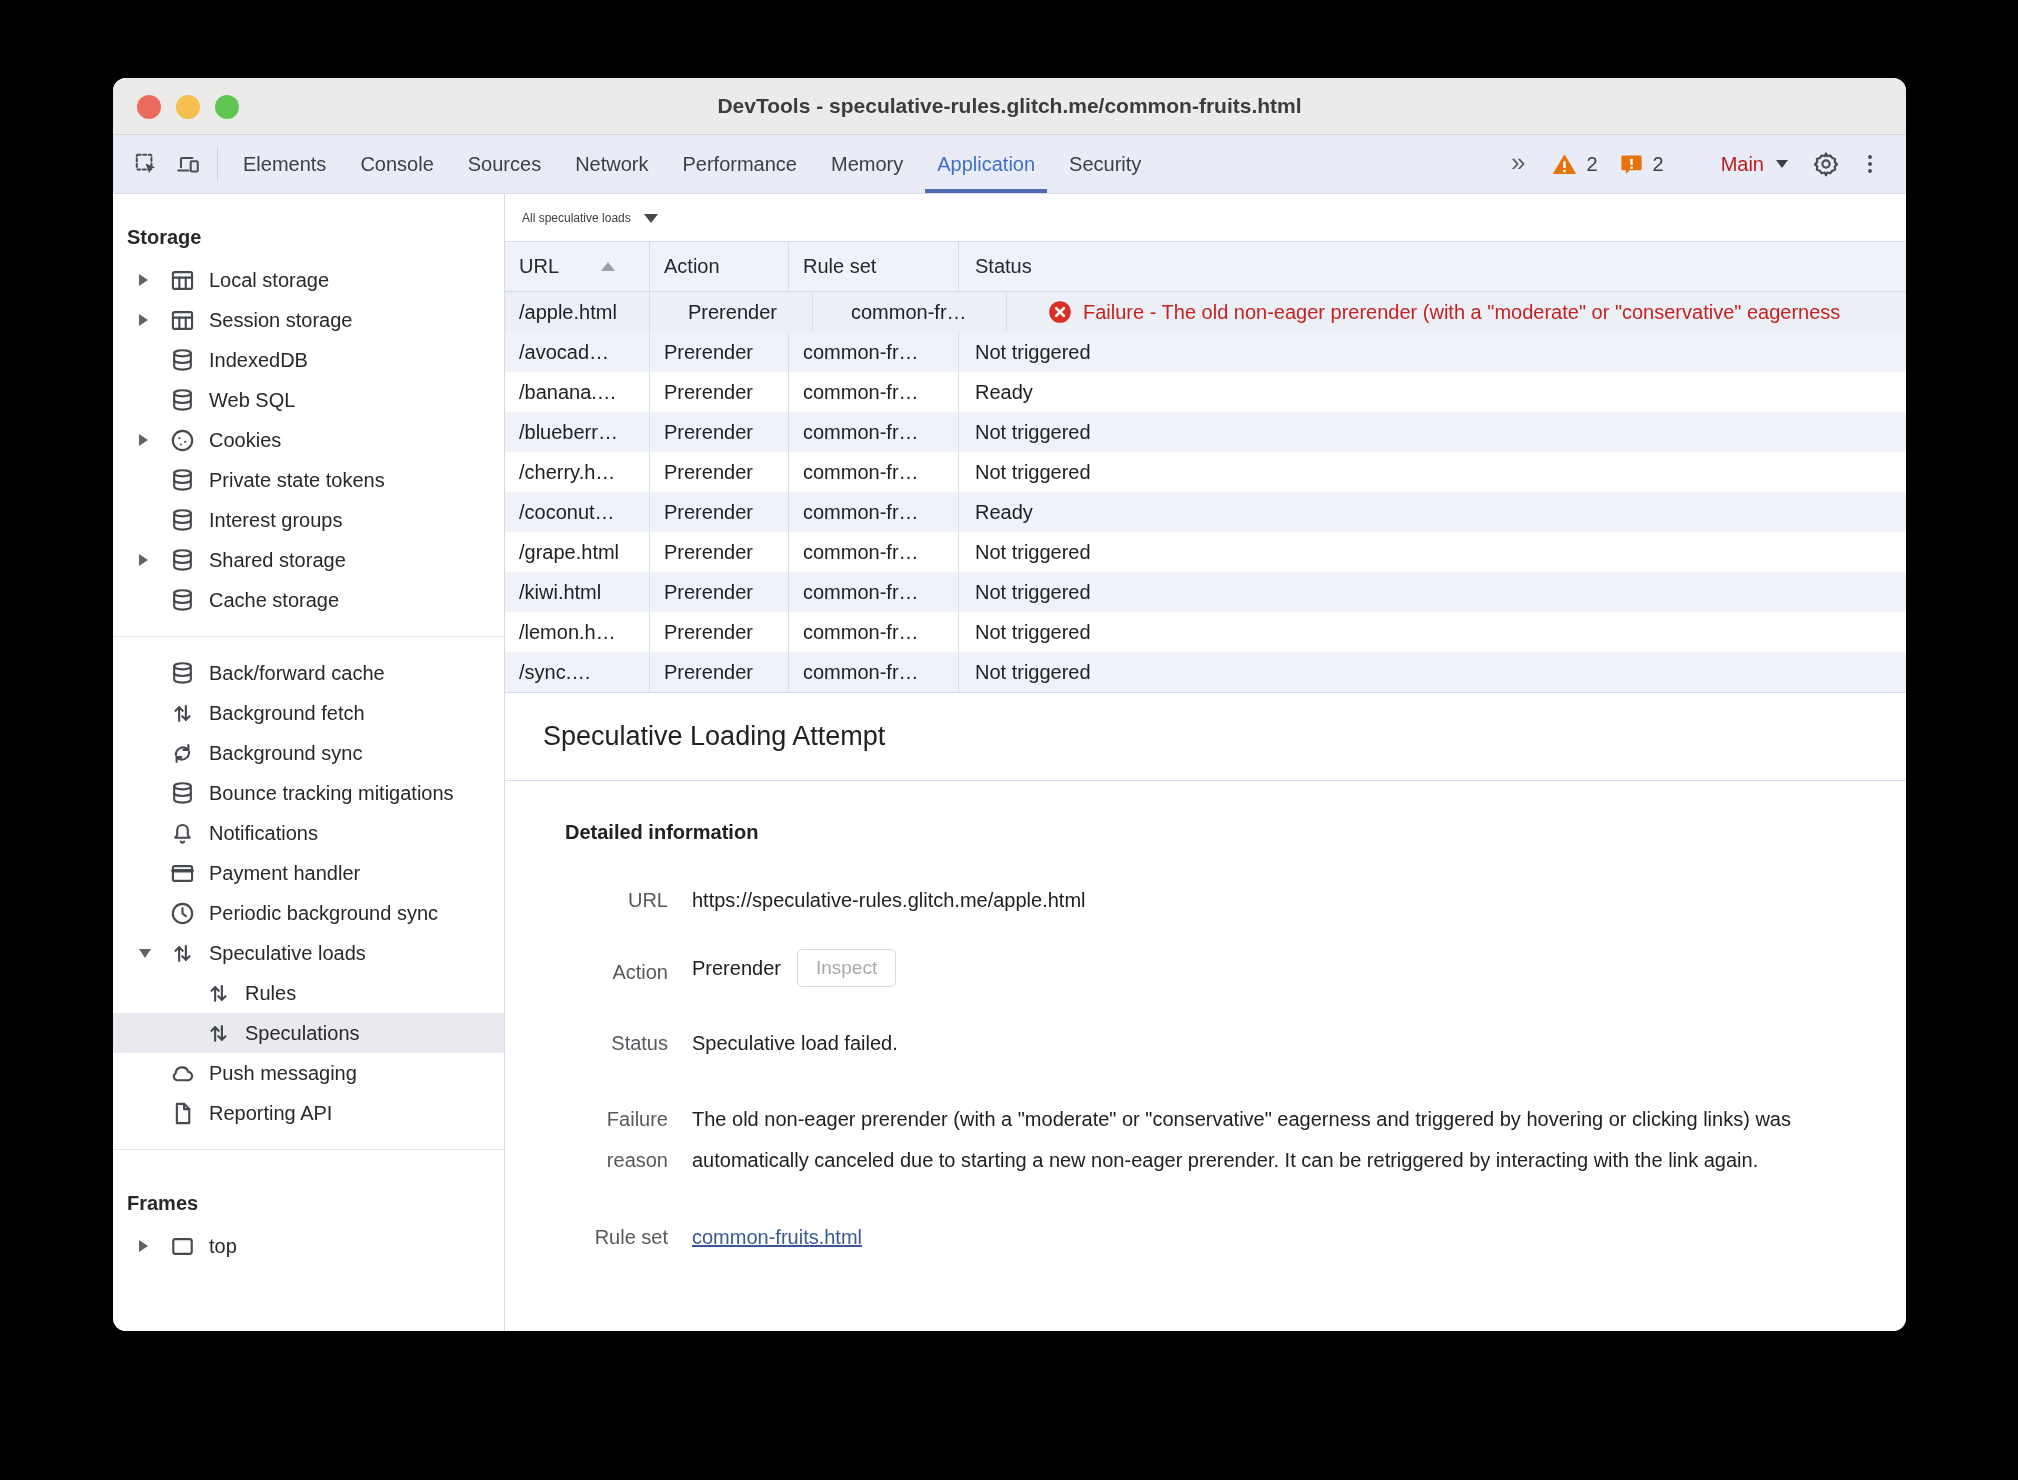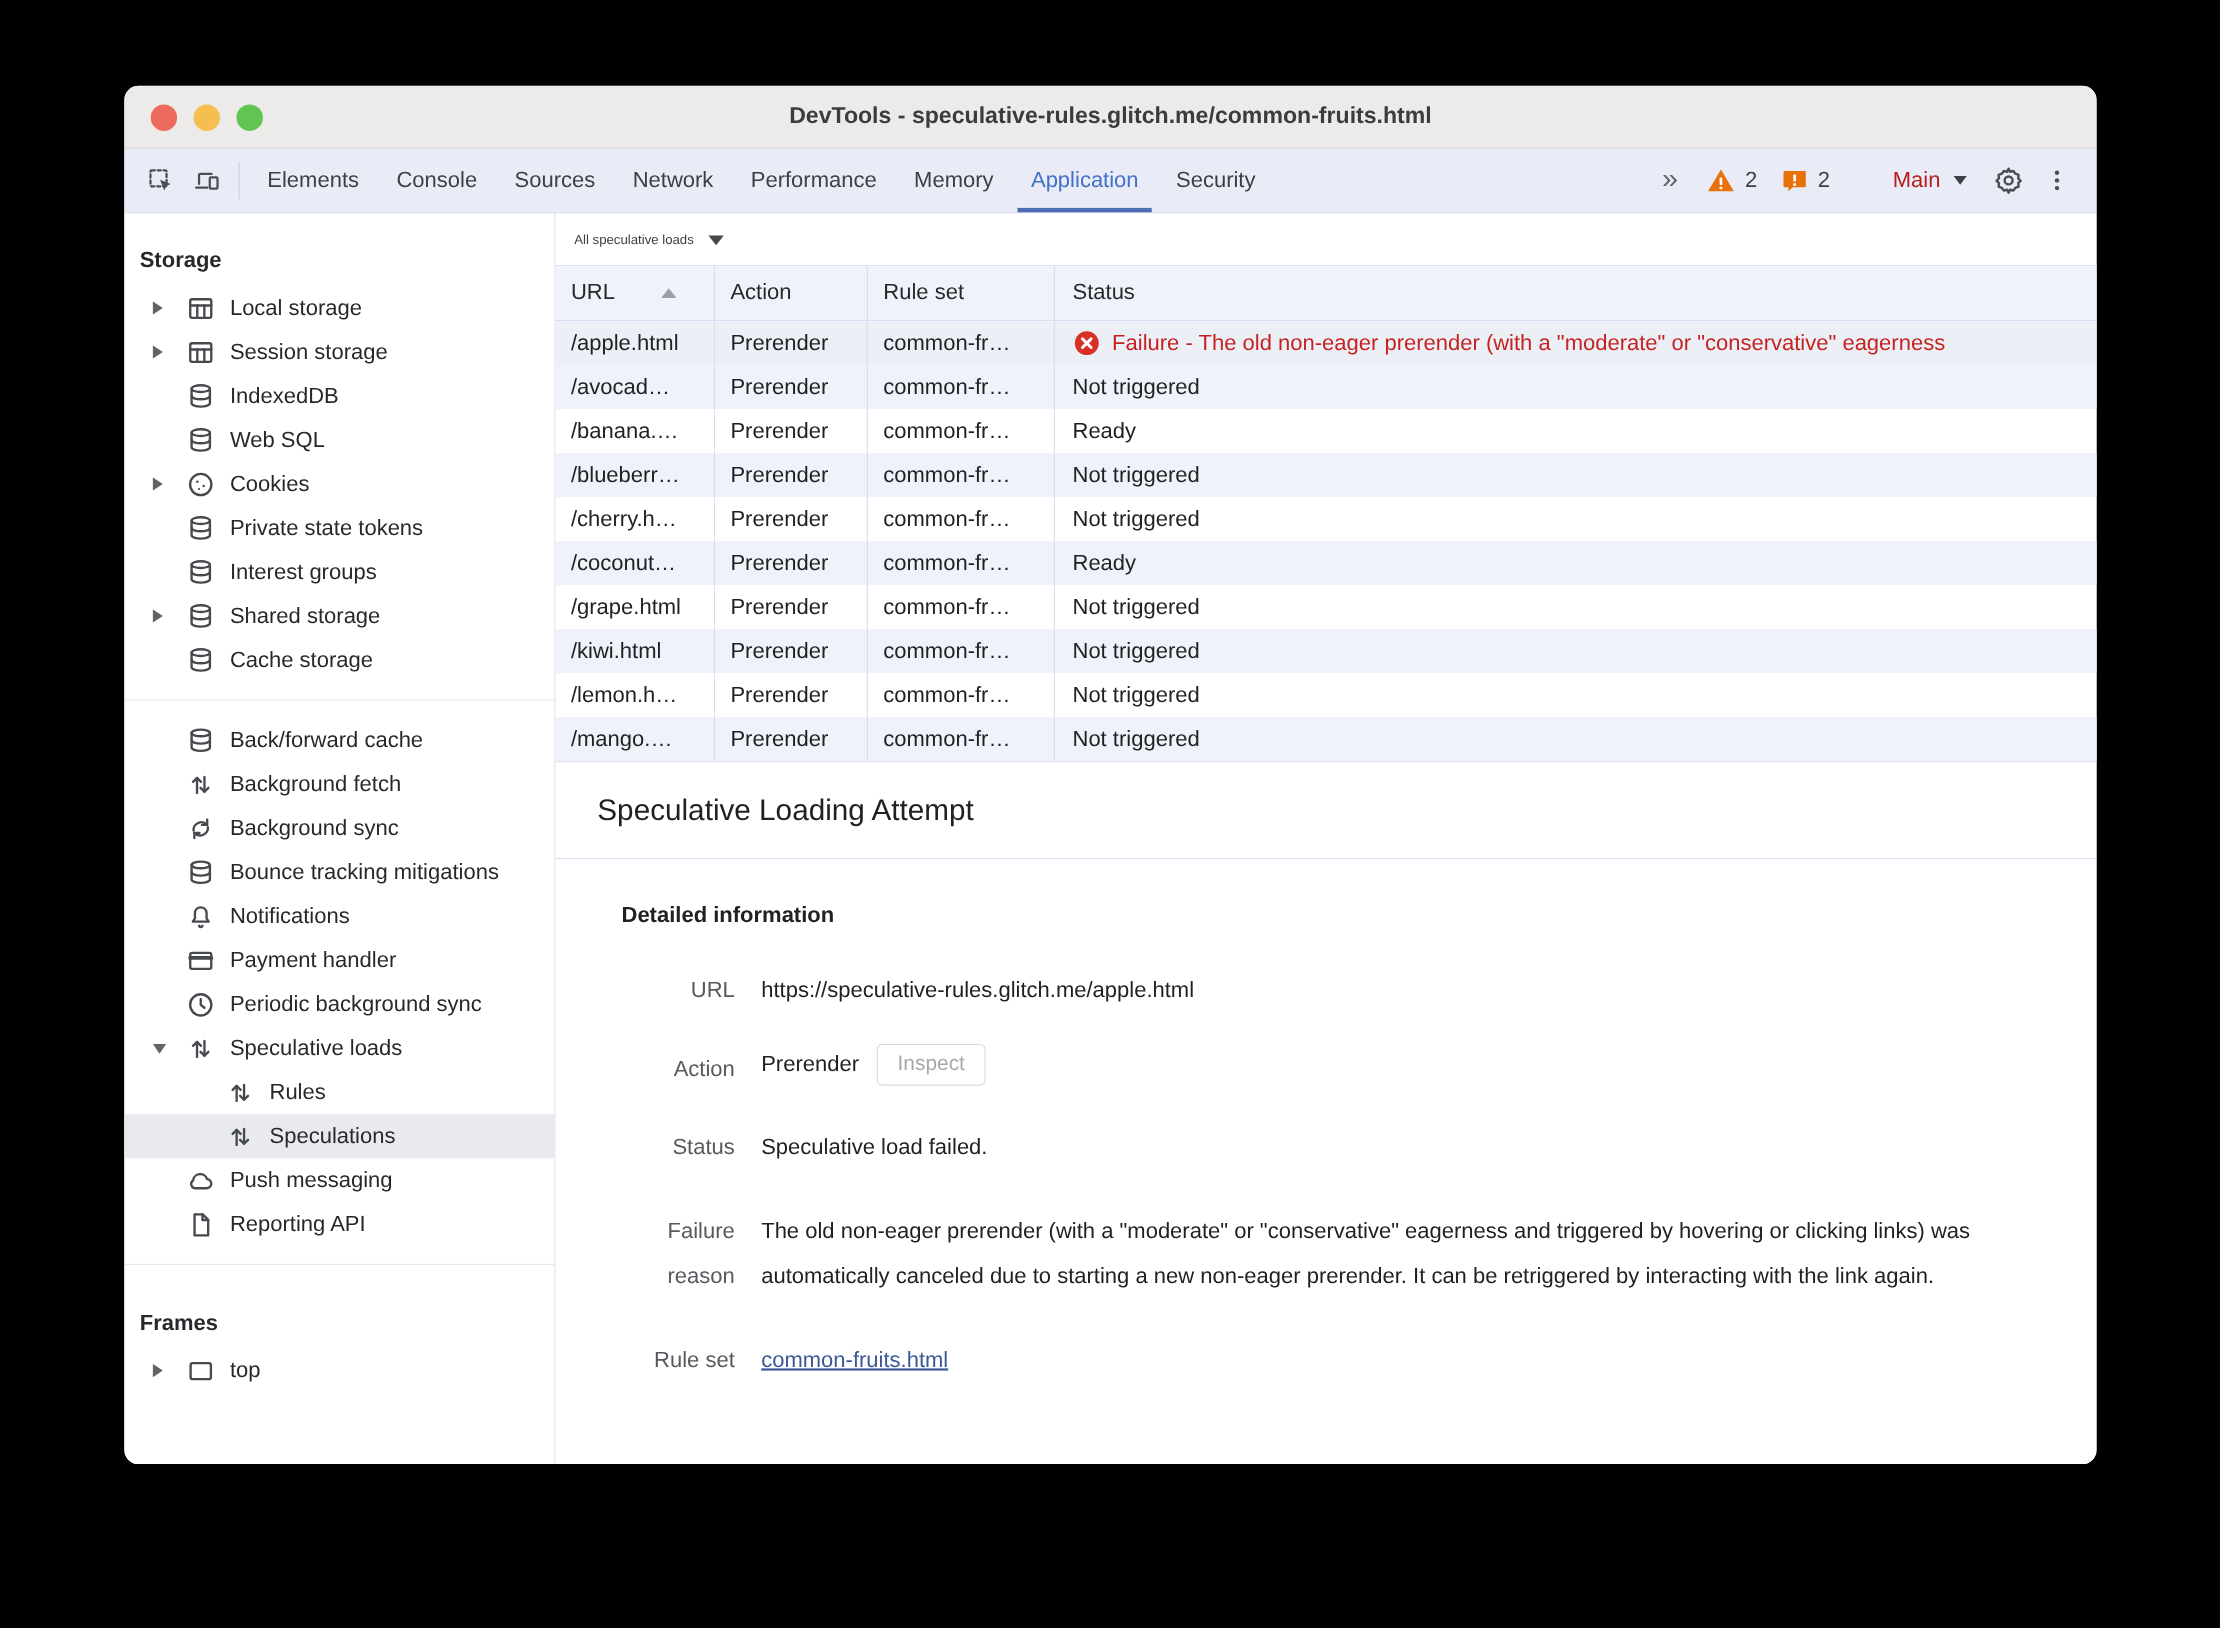--- a/index.html
+++ b/index.html
@@ -60,21 +60,21 @@
 
   .grid { flex-shrink:0; border-bottom:1px solid #d3daf0; }
   .grow { display:flex; height:40px; }
   .grow.header { height:50px; background:#f0f2fa; border-bottom:1px solid #d3daf0; }
   .gcell { display:flex; align-items:center; padding-left:14px; font-size:20px; color:#202124;
            border-right:1px solid #d6dcf2; white-space:nowrap; overflow:hidden; flex-shrink:0; }
   .gcell.c0 { width:145px; } .gcell.c1 { width:139px; } .gcell.c2 { width:170px; }
   .gcell.c3 { flex:1; min-width:0; border-right:none; padding-left:16px; }
   .grow.header .gcell { color:#26282b; }
   .grow.striped { background:#f0f2fa; }
-  .grow.selected { background:#edeff7; }
+  .grow.selected { background:#edeff7;gap:24px; }
   .sort-up { width:0; height:0; border-left:7px solid transparent; border-right:7px solid transparent; border-bottom:9px solid #9aa0a6; margin-left:42px; }
   .gcell.failed { color:#c5221f; }
   .status-ic { width:26px; height:26px; margin-right:10px; }
   .status-ic svg { width:26px; height:26px; }
 
   .detail-title { height:88px; display:flex; align-items:center; padding-left:38px;
                   font-size:27px; color:#202124; border-bottom:1px solid #dadef0; flex-shrink:0; }
   .detail-body { flex:1; overflow:hidden; padding:40px 0 0 38px; }
   .dheading { font-size:20px; font-weight:700; color:#202124; margin:0 0 42px 22px; }
   .drow { display:grid; grid-template-columns:125px 1fr; column-gap:24px; margin-bottom:42px; font-size:20px; }
@@ -527,21 +527,21 @@
             </div>
             <div class="grow row">
               <div class="gcell c0">/lemon.h…</div>
               <div class="gcell c1">Prerender</div>
               <div class="gcell c2">common-fr…</div>
               <div class="gcell c3">
                 <span>Not triggered</span>
               </div>
             </div>
             <div class="grow row striped">
-              <div class="gcell c0">/mango.…</div>
+              <div class="gcell c0">/sync.…</div>
               <div class="gcell c1">Prerender</div>
               <div class="gcell c2">common-fr…</div>
               <div class="gcell c3">
                 <span>Not triggered</span>
               </div>
             </div>
           </div>
       </div>
 
       <div class="detail-title">Speculative Loading Attempt</div>

